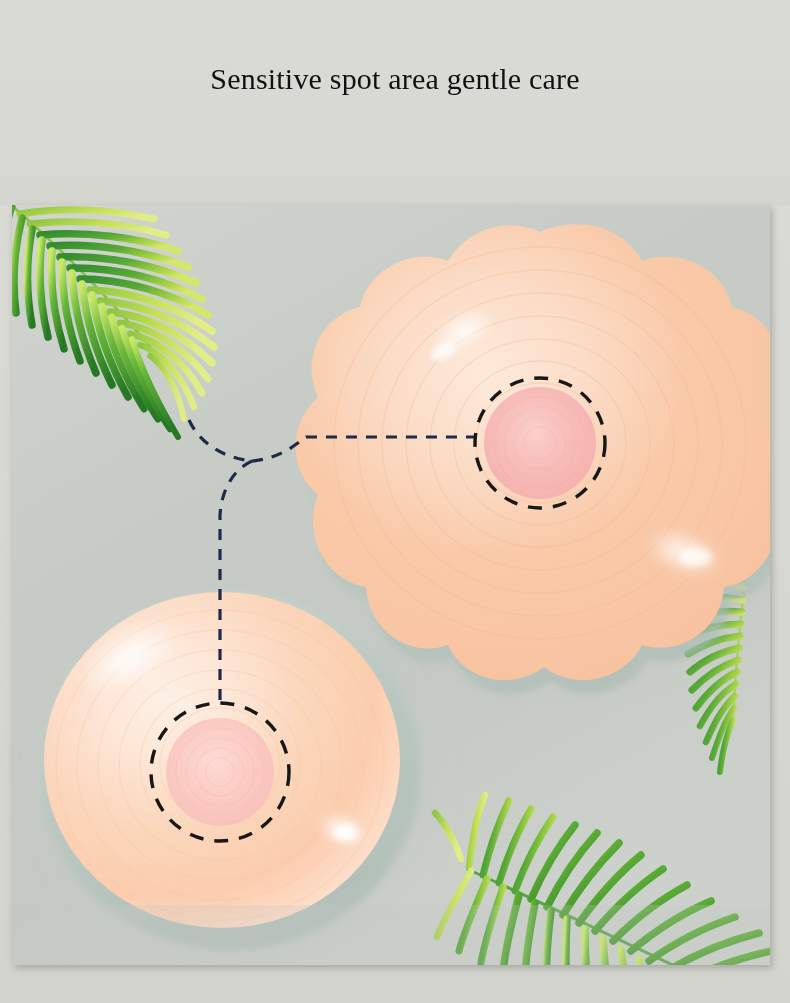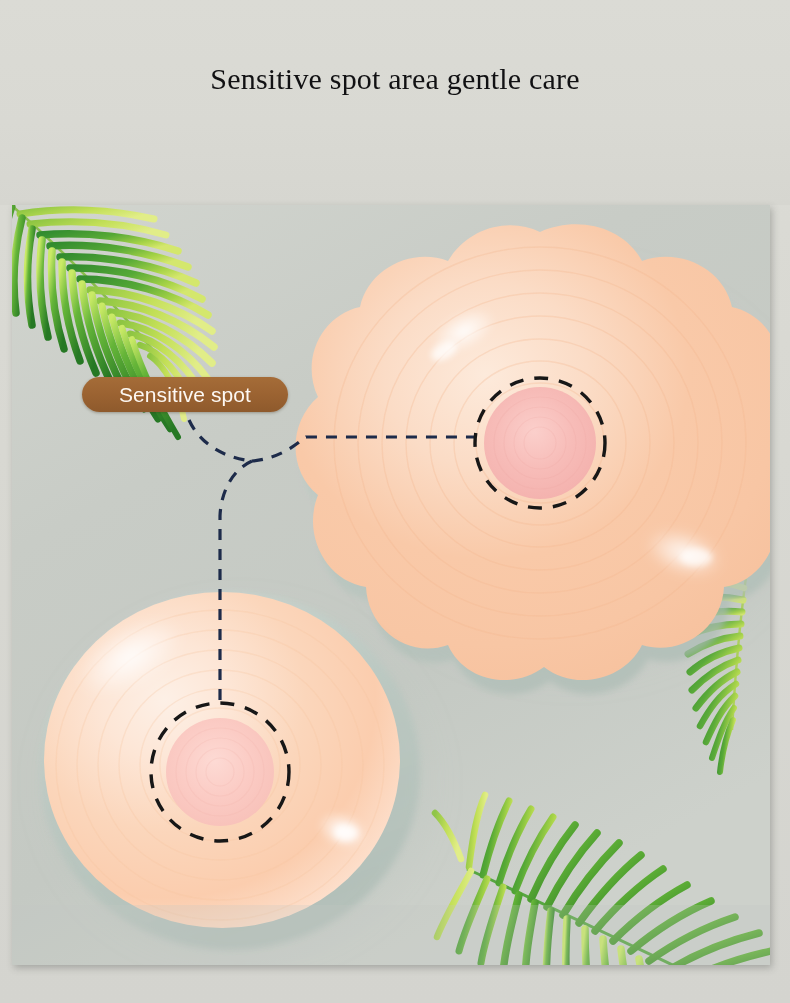--- a/index.html
+++ b/index.html
@@ -402,23 +402,20 @@
             <ellipse cx="334" cy="628" rx="12" ry="8" fill="#ffffff" opacity="0.8" filter="url(#soft3)"></ellipse>
             <ellipse cx="118" cy="452" rx="58" ry="30" fill="url(#specGrad)" transform="rotate(-30 118 452)" filter="url(#soft6)"></ellipse>
           </g>
         </g>
 
         <rect x="0" y="700" width="758" height="60" fill="#c4c8c2" opacity="0.25"></rect>
       </g>
     </svg>
   </div>
 
-  <div id="sensitive-spot-badge">
-    <span class="badge-text">Sensitive spot</span>
-  </div>
 
   <svg id="connector-layer" width="790" height="1003" viewBox="0 0 790 1003">
     <g fill="none" stroke="#1d2b4a" stroke-width="3.2" stroke-dasharray="11 9" stroke-linecap="butt">
 
       <path d="M189,420 C200,444 224,458 252,461"></path>
 
       <path d="M252,461 C282,458 296,444 306,437 L475,437"></path>
 
       <path d="M252,461 C232,470 221,492 220,516 L220,703"></path>
     </g>

